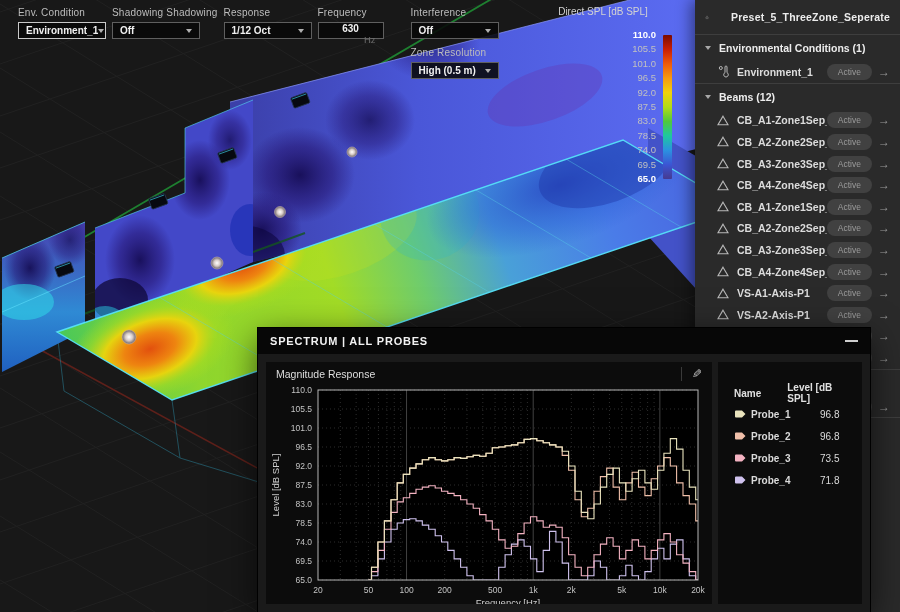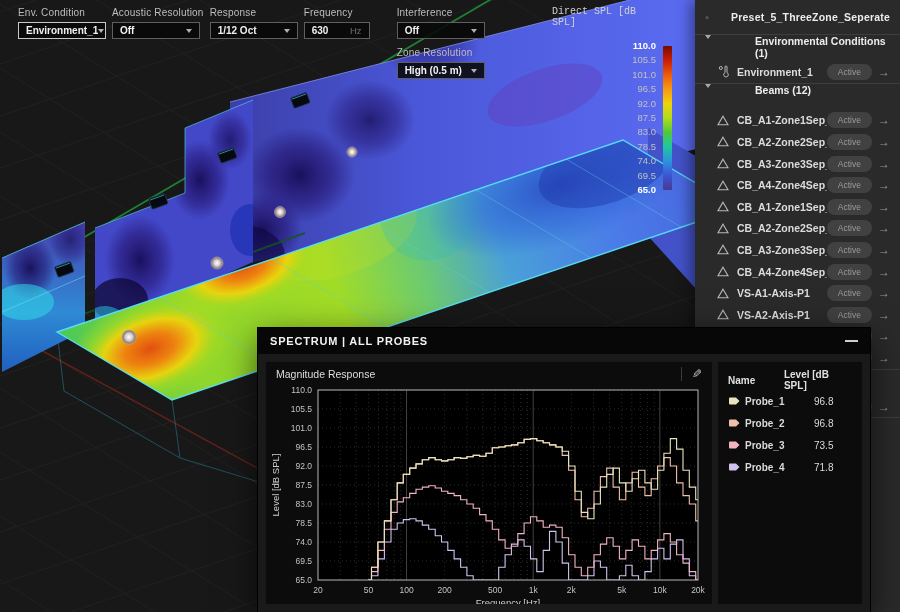--- a/index.html
+++ b/index.html
@@ -13,37 +13,37 @@
   .tb-row{display:flex;align-items:flex-start;}
   .tb-group{display:flex;flex-direction:column;margin-right:6px;}
   .tb-label{font-size:10px;color:#bdbdbd;margin-bottom:4px;letter-spacing:.2px;}
   .tb-select{position:relative;display:flex;align-items:center;height:17px;background:rgba(8,8,8,.88);
              border:1px solid #5f5f5f;padding:0 7px;box-sizing:border-box;cursor:pointer;}
   .tb-select.hl{border-color:#c9c9c9;}
   .tb-value{font-size:10px;font-weight:bold;color:#f0f0f0;white-space:nowrap;}
   .chev{margin-left:auto;width:0;height:0;border-left:3.5px solid transparent;
         border-right:3.5px solid transparent;border-top:4px solid #b0b0b0;}
   .tb-unit{margin-left:auto;font-size:9.5px;color:#6d6d6d;}
-  .w88{width:88px;} .w66{width:66px;}
+  .w88{width:88px;} .w66{width:66px;flex-direction:column;}
   .mr27{margin-right:27px;}
   #toolbar-row2{margin-top:8px;justify-content:flex-end;}
   
   #legend{position:absolute;left:552px;top:6px;width:122px;z-index:4;}
-  #legend .lg-title{font-size:10px;color:#d2d2d2;text-align:left;padding-right:20px;font-family:Liberation Mono, monospace;}
+  #legend .lg-title{font-size:10px;color:#d2d2d2;text-align:center;padding-right:20px;}
   #legend .lg-body{position:relative;height:160px;margin-top:10px;}
   #legend .lg-bar{position:absolute;right:2px;top:8px;width:9px;height:144px;border-radius:1px;}
   #legend .lg-tick{position:absolute;right:18px;font-size:9.5px;color:#c0c0c0;line-height:10px;}
   #legend .lg-tick.b{color:#ffffff;font-weight:bold;}
   
   #sidebar{position:absolute;right:0;top:0;width:205px;height:612px;background:#2a2a2a;
            box-shadow:-4px 0 14px rgba(0,0,0,.45);z-index:10;box-sizing:border-box;}
   .sb-header{display:flex;align-items:center;height:34px;padding:0 10px;gap:14px;}
   .sb-header .ttl{font-size:10.5px;font-weight:bold;color:#ececec;margin-left:8px;letter-spacing:.2px;}
   .sb-divider{height:1px;background:#3e3e3e;margin:0;}
-  .sb-section-header{display:flex;align-items:flex-start;height:26px;padding:0 10px;gap:36px;}
+  .sb-section-header{display:flex;align-items:center;height:26px;padding:0 10px;}
   .sb-section-header .sb-chev{width:0;height:0;border-left:3.5px solid transparent;
      border-right:3.5px solid transparent;border-top:4px solid #a8a8a8;margin-right:8px;}
   .sb-section-title{font-size:10.5px;font-weight:bold;color:#ececec;}
   .sb-row{display:flex;align-items:center;height:21.6px;padding:0 10px 0 20px;cursor:pointer;}
   .sb-row .ic{width:16px;display:flex;justify-content:center;}
   .sb-row .lbl{font-size:10.5px;font-weight:bold;color:#dcdcdc;margin-left:6px;flex:1;
                white-space:nowrap;overflow:hidden;}
   .sb-pill{background:#414141;color:#9b9b9b;font-size:8.5px;border-radius:9px;
            padding:3px 11px;margin-right:6px;}
   .sb-arrow{color:#999;font-size:12px;line-height:12px;}
@@ -54,21 +54,21 @@
   #sp-title{font-size:11px;font-weight:bold;color:#f2f2f2;letter-spacing:.8px;}
   #sp-min{margin-left:auto;width:13px;height:2px;background:#cfcfcf;cursor:pointer;}
   .sp-card{position:absolute;background:#0c0c0c;}
   #sp-chart-card{left:8px;top:34px;width:446px;height:242px;}
   #sp-chart-head{display:flex;align-items:center;height:24px;padding:0 10px;}
   #sp-chart-title{font-size:10.5px;color:#dedede;}
   #sp-pencil-wrap{margin-left:auto;display:flex;align-items:center;}
   #sp-pencil-div{width:1px;height:14px;background:#3a3a3a;margin-right:10px;}
   #sp-pencil{color:#c4c4c4;font-size:12px;cursor:pointer;transform:scaleX(-1);}
   #sp-table-card{left:460px;top:34px;width:144px;height:242px;}
-  #sp-table{padding:8px 10px;}
+  #sp-table{padding:21px 10px;margin-left:6px;}
   .tbl-head{display:flex;align-items:center;height:20px;}
   .tbl-head .c1{font-size:10px;font-weight:bold;color:#e0e0e0;width:58px;}
   .tbl-head .c2{font-size:10px;font-weight:bold;color:#e0e0e0;}
   .tbl-row{display:flex;align-items:center;height:22px;}
   .tbl-row .ric{width:17px;}
   .tbl-row .rname{font-size:10px;color:#dadada;width:52px;font-weight:bold;}
   .tbl-row .rval{font-size:10px;color:#dadada;padding-left:17px;}
 </style>
 </head>
 <body>
@@ -277,21 +277,21 @@
 <div id="toolbar">
   <div class="tb-row" id="toolbar-row1">
       <div class="tb-group">
         <div class="tb-label">Env. Condition</div>
         <div class="tb-select w88 hl">
           <span class="tb-value">Environment_1</span>
           <span class="chev"></span>
         </div>
       </div>
       <div class="tb-group">
-        <div class="tb-label">Acoustic Resolution</div>
+        <div class="tb-label">Shadowing Shadowing</div>
         <div class="tb-select w88">
           <span class="tb-value">Off</span>
           <span class="chev"></span>
         </div>
       </div>
       <div class="tb-group">
         <div class="tb-label">Response</div>
         <div class="tb-select w88">
           <span class="tb-value">1/12 Oct</span>
           <span class="chev"></span>

